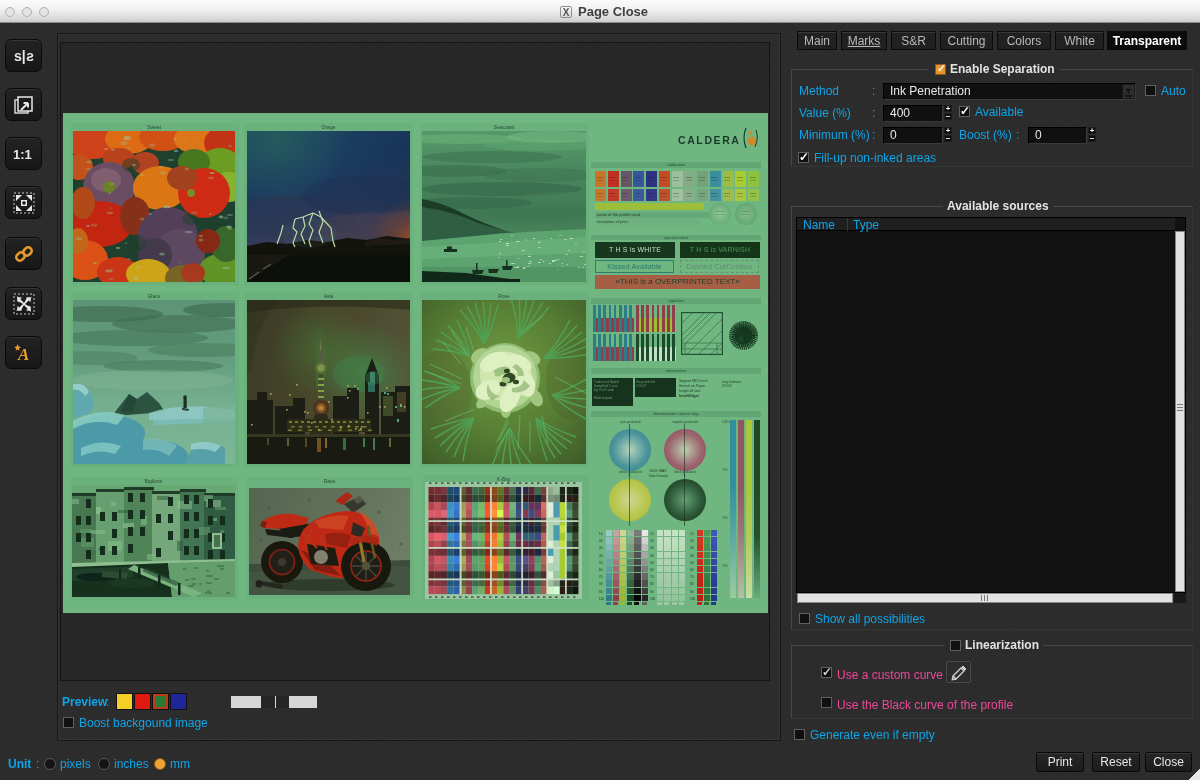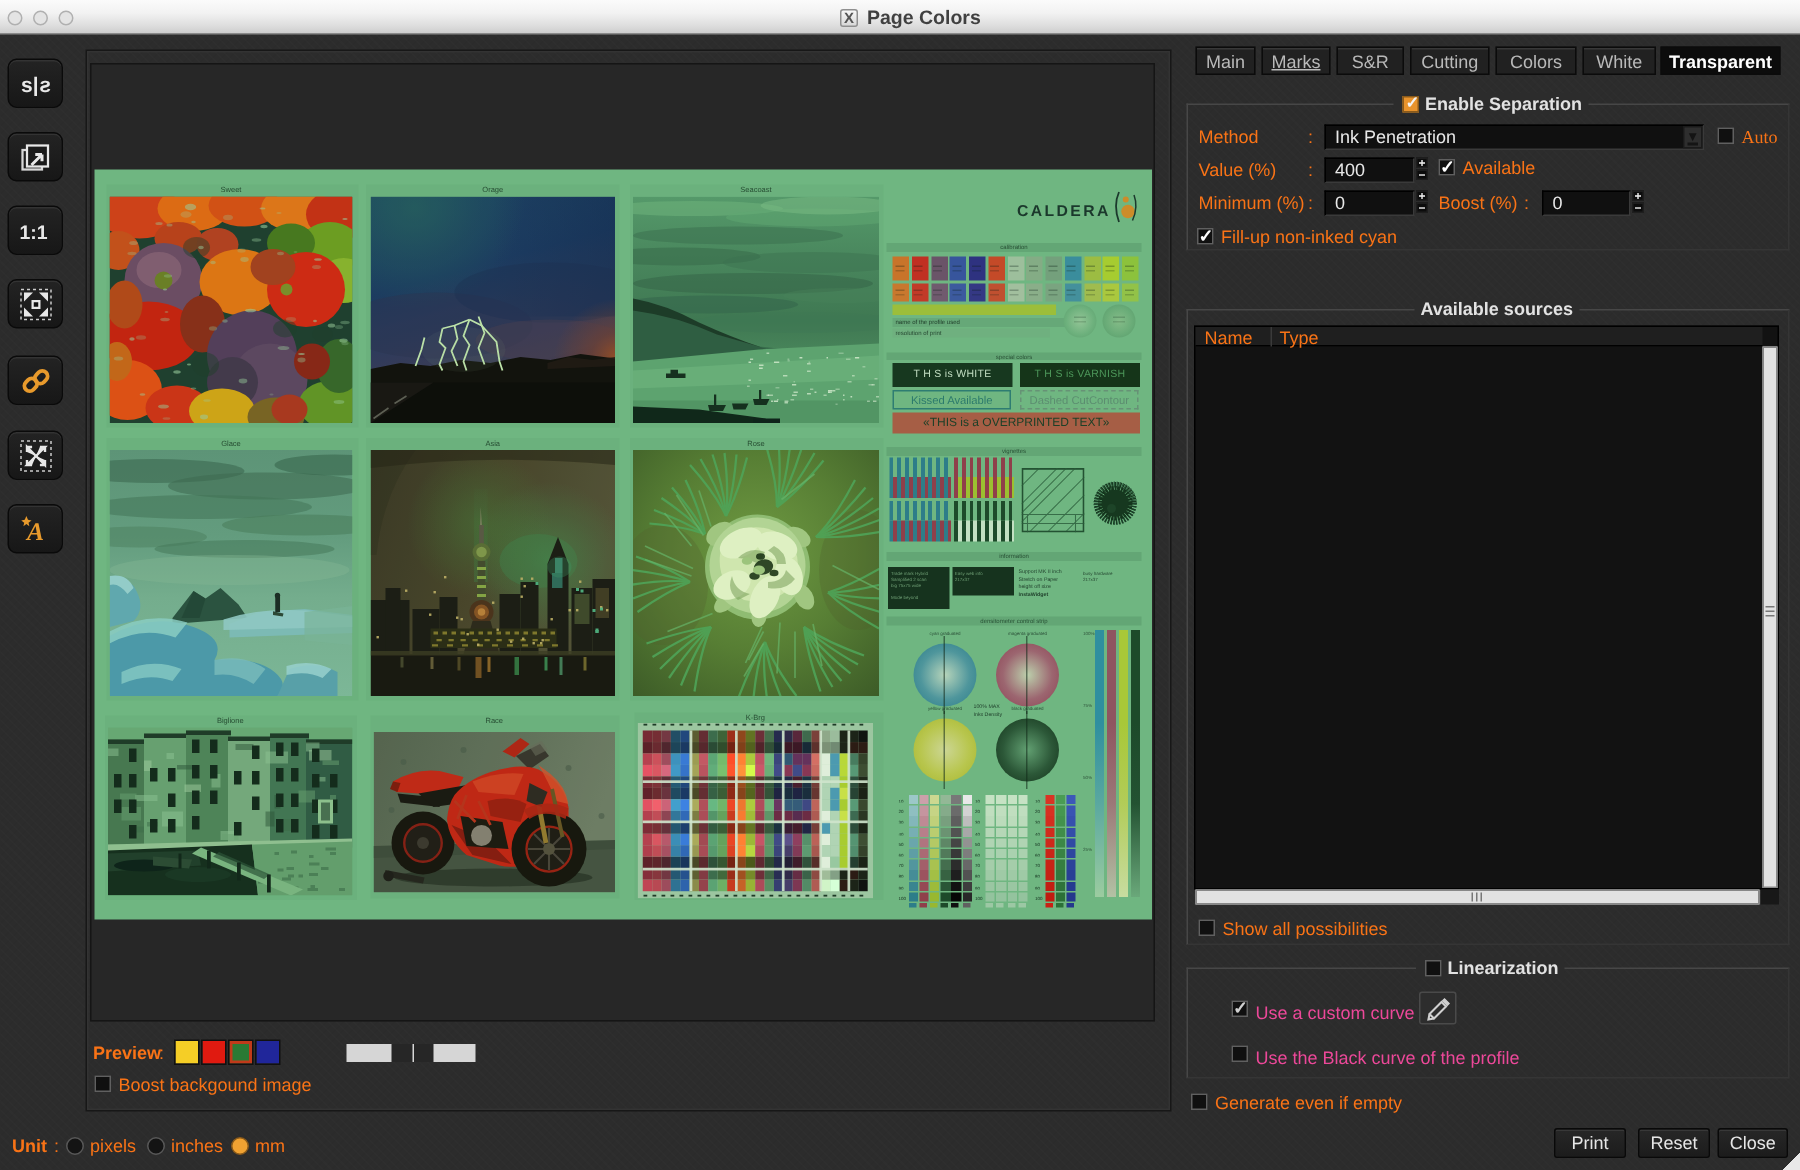--- a/index.html
+++ b/index.html
@@ -20,21 +20,21 @@
 .tbtn svg{position:absolute;left:50%;top:50%;transform:translate(-50%,-50%);}
 .panel{position:absolute;left:57px;top:33px;width:724px;height:708px;border:1px solid #171717;box-shadow:inset 0 0 0 1px #333;}
 .canvas{position:absolute;left:60px;top:42px;width:710px;height:639px;background:#272727;border:1px solid #151515;}
 .page{position:absolute;left:63px;top:113px;width:705px;height:500px;background:#6fb681;}
 .cell{position:absolute;background:#6bb17d;}
 .cap{position:absolute;font-size:5px;color:rgba(23,55,34,0.85);text-align:center;line-height:7px;overflow:hidden;}
 .ph{position:absolute;overflow:hidden;}
 .hdr{position:absolute;left:528px;width:170px;background:#63a675;font-size:4px;color:rgba(23,55,34,0.8);text-align:center;overflow:hidden;}
 .grp{position:absolute;border:1px solid #404040;border-color:#474747 #353535 #353535 #474747;}
 .leg{position:absolute;font-size:12px;font-weight:bold;color:#e2e2e2;background:#2c2c2c;padding:0 4px;white-space:nowrap;}
-.lbl{position:absolute;font-size:12px;color:#f97316;white-space:nowrap;}
+.lbl{position:absolute;font-size:12px;color:#0ea5e9;white-space:nowrap;}
 .lblg{position:absolute;font-size:12px;color:#ec4899;white-space:nowrap;}
 .inp{position:absolute;background:#101010;border:1px solid #000;border-bottom-color:#3a3a3a;border-right-color:#3a3a3a;
  color:#e8e8e8;font-size:12px;padding-left:6px;line-height:15px;}
 .cb{position:absolute;width:11px;height:11px;background:#101010;border:1px solid #606060;}
 .cb.chk::after{content:"\2713";position:absolute;left:0px;top:-3px;color:#fff;font-size:12px;font-weight:bold;}
 .cb.orange{background:#e8932c;border-color:#8a5a1a;}
 .cb.orange::after{content:"\2713";position:absolute;left:1px;top:-3px;color:#f2f2f2;font-size:11px;font-weight:bold;}
 .cb.gchk::after{content:"\2713";position:absolute;left:0px;top:-3px;color:#cfcfcf;font-size:12px;font-weight:bold;}
 .spin{position:absolute;width:8px;height:16px;}
 .spin div{position:absolute;left:0;width:8px;height:7px;background:#0c0c0c;border:1px solid #1e1e1e;
@@ -45,21 +45,21 @@
 .btn{position:absolute;height:20px;background:linear-gradient(#272727,#1c1c1c);border:1px solid #090909;box-shadow:inset 0 1px 0 #383838;
  border-radius:2px;color:#e6e6e6;font-size:12px;text-align:center;line-height:18px;}
 .radio{position:absolute;width:12px;height:12px;border-radius:50%;background:#141414;border:1px solid #585858;}
 .radio.on{background:#f0a232;border-color:#8a5a1a;}
 </style></head><body>
 <div class="titlebar">
     <div class="tcirc" style="left:5px;"></div>
     <div class="tcirc" style="left:22px;"></div>
     <div class="tcirc" style="left:39px;"></div>
     <div class="ticon">X</div>
-    <div class="ttitle">Page Colors</div>
+    <div class="ttitle">Page Close</div>
   </div>
 <div class="tbtn" style="top:39px;">
     <svg width="24" height="16">
       <text x="2" y="13" font-family="Liberation Sans" font-size="14" font-weight="bold" fill="#e8e8e8">s|</text>
       <text x="22" y="13" font-family="Liberation Sans" font-size="14" font-weight="bold" fill="#e8e8e8" transform="scale(-1,1) translate(-44,0)">s</text>
     </svg>
   </div>
 <div class="tbtn" style="top:88px;">
     <svg width="20" height="20">
       <rect x="1" y="5" width="13" height="13" fill="none" stroke="#d8d8d8" stroke-width="1.5"></rect>
@@ -1558,21 +1558,21 @@
 <div class="tab" style="left:1055px;width:49px;line-height:18px;">White</div>
 <div class="tab sel" style="left:1107px;width:80px;line-height:18px;">Transparent</div>
 <div class="grp" style="left:791px;top:69px;width:402px;height:98px;"></div>
 <div class="leg" style="left:929px;top:62px;padding-left:21px;">Enable Separation</div>
 <div class="cb orange" style="left:935px;top:64px;"></div>
 <div class="lbl" style="left:799px;top:84px;">Method</div>
 <div class="lbl" style="left:872px;top:84px;">:</div>
 <div class="inp" style="left:883px;top:83px;width:253px;height:17px;">Ink Penetration</div>
 <div class="abs" style="left:1122px;top:84px;width:13px;height:15px;background:#2e2e2e;border:1px solid #1a1a1a;color:#141414;font-size:9px;text-align:center;line-height:12px;">▼<div style="position:absolute;left:2px;right:2px;bottom:1px;height:2px;background:#151515;"></div></div>
 <div class="cb" style="left:1145px;top:85px;"></div>
-<div class="lbl" style="left:1161px;top:84px;font-family:Liberation Serif, serif;">Auto</div>
+<div class="lbl" style="left:1161px;top:84px;">Auto</div>
 <div class="lbl" style="left:799px;top:106px;">Value (%)</div>
 <div class="lbl" style="left:872px;top:106px;">:</div>
 <div class="inp" style="left:883px;top:105px;width:60px;height:17px;">400</div>
 <div class="spin" style="left:944px;top:105px;">
     <div style="top:0;">+</div>
     <div style="top:8px;">−</div>
   </div>
 <div class="cb chk" style="left:959px;top:106px;"></div>
 <div class="lbl" style="left:975px;top:105px;">Available</div>
 <div class="lbl" style="left:799px;top:128px;">Minimum (%)</div>
@@ -1583,21 +1583,21 @@
     <div style="top:8px;">−</div>
   </div>
 <div class="lbl" style="left:959px;top:128px;">Boost (%)</div>
 <div class="lbl" style="left:1016px;top:128px;">:</div>
 <div class="inp" style="left:1028px;top:127px;width:59px;height:17px;">0</div>
 <div class="spin" style="left:1088px;top:127px;">
     <div style="top:0;">+</div>
     <div style="top:8px;">−</div>
   </div>
 <div class="cb chk" style="left:798px;top:152px;"></div>
-<div class="lbl" style="left:814px;top:151px;">Fill-up non-inked cyan</div>
+<div class="lbl" style="left:814px;top:151px;">Fill-up non-inked areas</div>
 <div class="grp" style="left:791px;top:206px;width:402px;height:424px;"></div>
 <div class="leg" style="left:943px;top:199px;">Available sources</div>
 <div class="abs" style="left:796px;top:217px;width:390px;height:376px;background:#121212;border:1px solid #000;"></div>
 <div class="abs" style="left:797px;top:218px;width:378px;height:13px;background:#1f1f1f;border-bottom:1px solid #000;"></div>
 <div class="lbl" style="left:803px;top:218px;font-size:12px;">Name</div>
 <div class="abs" style="left:847px;top:218px;width:1px;height:13px;background:#3a3a3a;"></div>
 <div class="lbl" style="left:853px;top:218px;font-size:12px;">Type</div>
 <div class="abs" style="left:1175px;top:231px;width:10px;height:361px;background:#e2e2e2;border:1px solid #888;"></div>
 <div class="abs" style="left:1177px;top:404px;width:6px;height:1px;background:#777;box-shadow:0 3px 0 #777,0 6px 0 #777;"></div>
 <div class="abs" style="left:797px;top:593px;width:376px;height:10px;background:#e2e2e2;border:1px solid #888;"></div>

